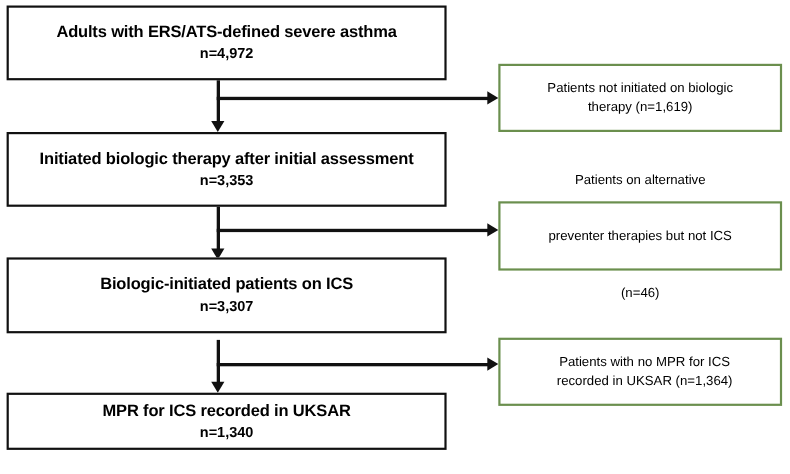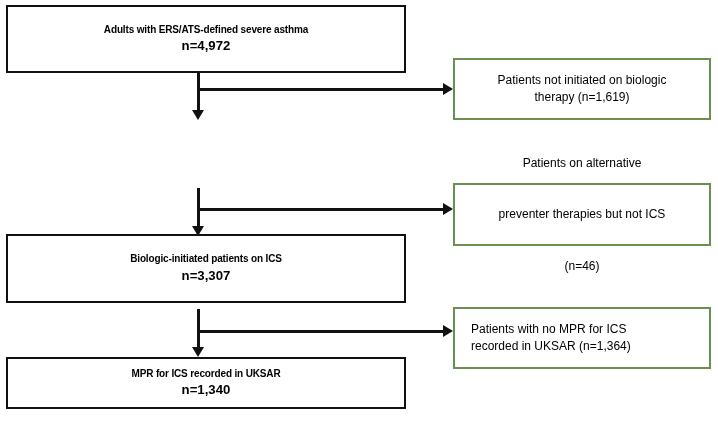--- a/index.html
+++ b/index.html
@@ -28,21 +28,21 @@
     background: #ffffff;
     display: flex;
     flex-direction: column;
     align-items: center;
     justify-content: center;
     text-align: center;
     padding: 2px 6px;
   }
   .main-box .title {
     font-weight: bold;
-    font-size: 10px;
+    font-size: 15px;
     line-height: 1.25;
     letter-spacing: -0.15px;
     white-space: nowrap;
     text-align: center;
   }
   .main-box .count {
     font-weight: bold;
     font-size: 13.2px;
     line-height: 1.3;
     margin-top: 1px;
@@ -59,21 +59,21 @@
     justify-content: center;
     padding: 2px 8px;
   }
   .side-box .line {
     font-size: 12px;
     line-height: 1.38;
     font-weight: normal;
     white-space: nowrap;
   }
   .side-box.align-center { align-items: center; text-align: center; }
-  .side-box.align-left   { align-items: flex-start; text-align: left; }
+  .side-box.align-left   { align-items: center; text-align: left; }
 
   
   .v-line {
     position: absolute;
     width: 3px;
     background: #111111;
   }
   .h-line {
     position: absolute;
     height: 3px;
@@ -111,20 +111,24 @@
   <div class="v-line" style="left:197px; top:73px; height:42px;"></div>
   <div class="arrow-down" style="left:192px; top:110px;"></div>
   <div class="h-line" style="left:197px; top:88px; width:249px;"></div>
   <div class="arrow-right" style="left:443px; top:83px;"></div>
 
   <div class="side-box align-center" style="left:453px; top:58px; width:258px; height:62px;">
     <div class="line">Patients not initiated on biologic</div>
     <div class="line">therapy (n=1,619)</div>
   </div>
 
+  <div class="main-box" style="left:6px; top:120px; width:400px; height:68px;">
+    <div class="title">Initiated biologic therapy after initial assessment</div>
+    <div class="count">n=3,353</div>
+  </div>
 
   <div class="v-line" style="left:197px; top:188px; height:43px;"></div>
   <div class="arrow-down" style="left:192px; top:226px;"></div>
   <div class="h-line" style="left:197px; top:208px; width:249px;"></div>
   <div class="arrow-right" style="left:443px; top:203px;"></div>
 
   <div class="side-box align-center" style="left:453px; top:183px; width:258px; height:63px;gap:35px;">
     <div class="line">Patients on alternative</div>
     <div class="line">preventer therapies but not ICS</div>
     <div class="line">(n=46)</div>

